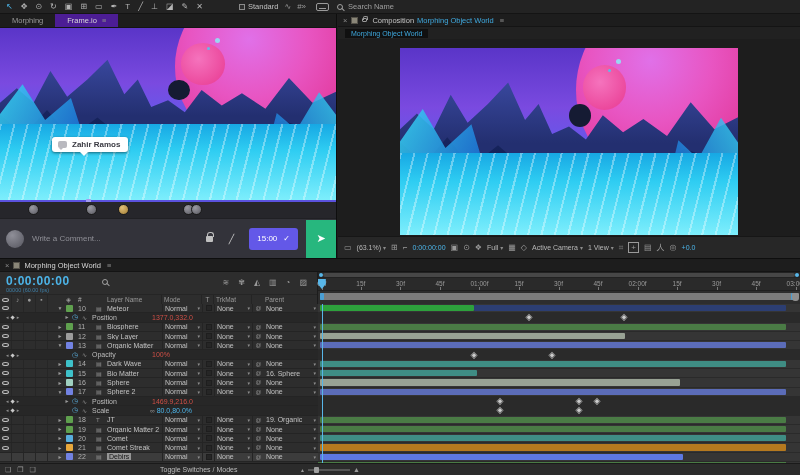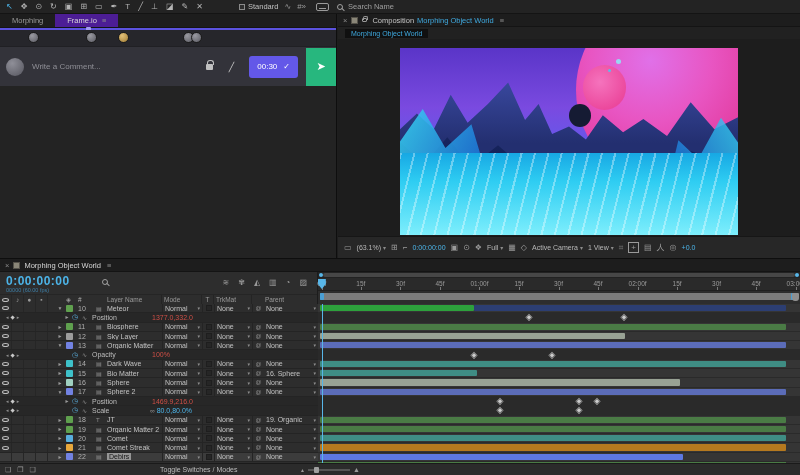--- a/index.html
+++ b/index.html
@@ -175,37 +175,53 @@
     <span class="kbd-ico"></span>
     <span class="search-ico"></span>
     <span class="search-help">Search Name</span>
   </div>
 
   <div class="fio">
     <div class="fio-tabs" id="fio-tabs">
         <span class="fio-tab">Morphing</span>
         <span class="fio-tab active">Frame.io<span class="menu">≡</span></span>
       </div>
+    <div class="scene">
+      <div class="planet-big"></div>
+      <div class="planet-small"></div>
+      <div class="moon"></div>
+      <div class="dot-a"></div>
+      <div class="dot-b"></div>
+      <div class="mtn-back"></div>
+      <div class="mtn-front"></div>
+      <div class="glow-l"></div>
+      <div class="glow-r"></div>
+      <div class="valley"></div>
+      <div class="fio-tooltip">
+        <span class="bubble-ico"></span>
+        <span>Zahir Ramos</span>
+      </div>
+    </div>
     <div class="fio-line">
         <span class="marker"></span>
       </div>
     <div class="fio-avatars" id="fio-avatars">
         <span class="avatar" style="left: 28px;"></span>
         <span class="avatar" style="left: 86px;"></span>
         <span class="avatar gold" style="left: 118px;"></span>
         <span class="avatar" style="left: 183px;"></span>
         <span class="avatar" style="left: 191px;"></span>
       </div>
     <div class="fio-comment">
       <span class="cm-avatar"></span>
       <span class="cm-input">Write a Comment...</span>
       <span class="mini-lock"></span>
       <span class="cm-btn">╱</span>
       <span class="cm-time">
-        <span>00:30</span>
+        <span>15:00</span>
         <span class="chk">✓</span>
       </span>
       <span class="cm-send">➤</span>
     </div>
   </div>
 
   <div class="comp">
     <div class="comp-head">
       <span class="x">×</span>
       <span class="panel-sq"></span>

